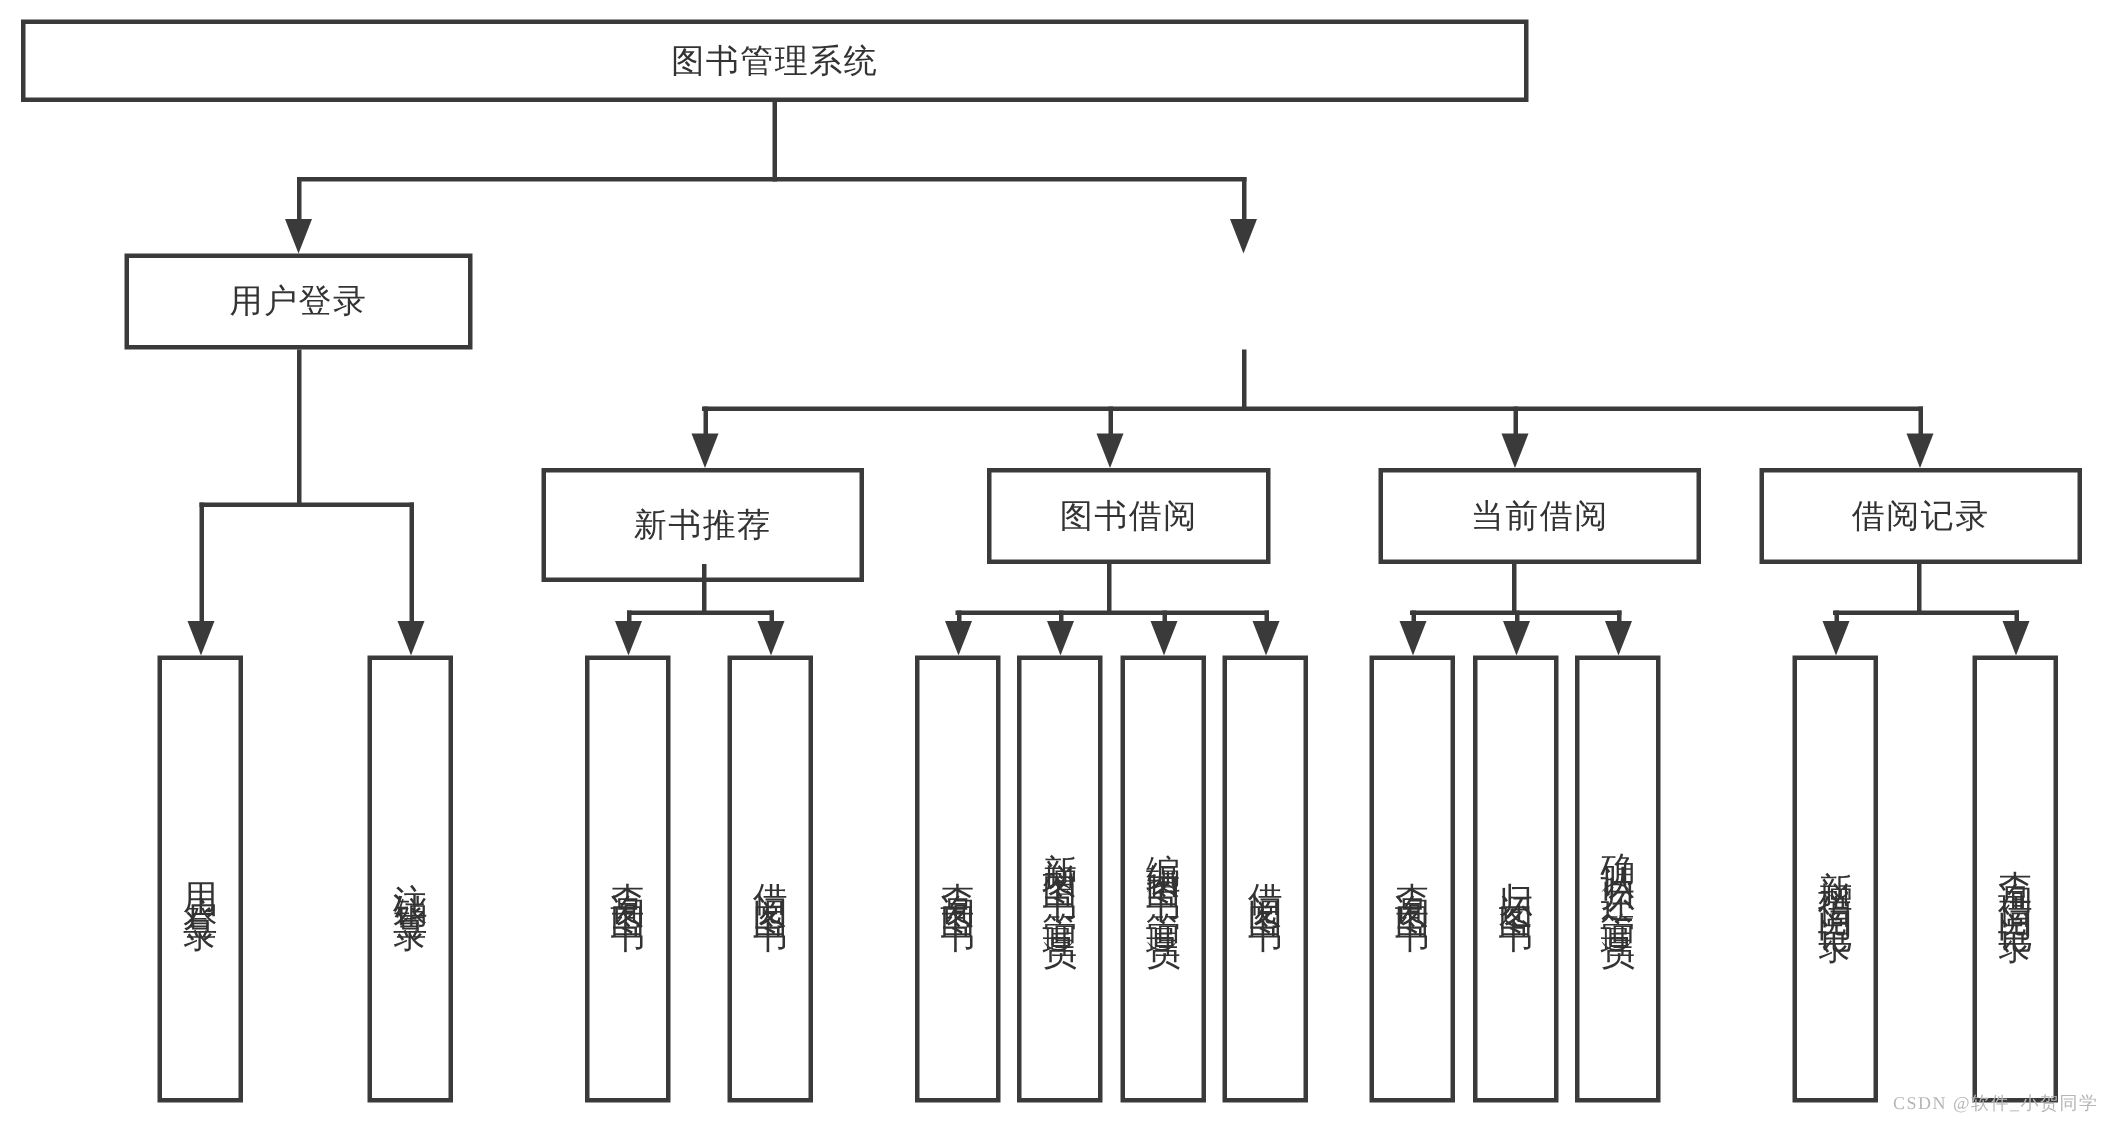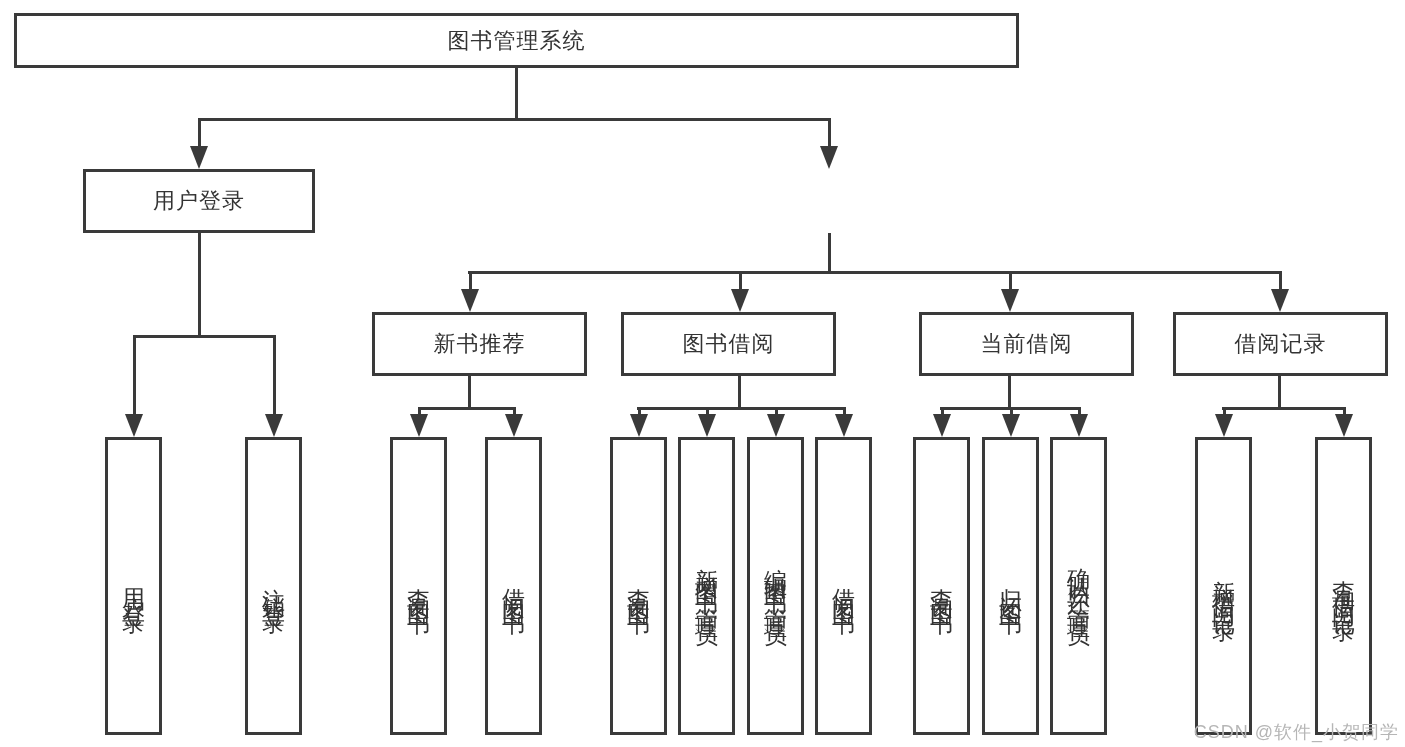--- a/index.html
+++ b/index.html
@@ -7,21 +7,21 @@
     --text:#333333;
     --wm:#b6b6b6;
     --bg:#ffffff;
   }
   html,body{margin:0;padding:0;background:#fff;}
   #canvas{
     position:relative;
     width:1405px;height:747px;
     background:var(--bg);
     overflow:hidden;
-    font-family:Liberation Sans, sans-serif;
+    font-family:Liberation Serif, serif;
   }
   .box{
     position:absolute;
     box-sizing:border-box;
     background:#fff;
     border:3px solid var(--line);
     color:var(--text);
     display:flex;
     align-items:center;
     justify-content:center;
@@ -46,37 +46,37 @@
     position:absolute;
     width:0;height:0;
     border-left:9px solid transparent;
     border-right:9px solid transparent;
     border-top:23px solid var(--line);
   }
   .watermark{
     position:absolute;
     right:6px;
     bottom:3px;
-    font-size:18px;
+    font-size:12px;
     color:var(--wm);
     letter-spacing:1px;
     white-space:nowrap;
   }
 </style>
 </head>
 <body>
 
 <div id="canvas">
 
   <div class="box h" style="left:14px;top:13px;width:1005px;height:55px">图书管理系统</div>
 
   <div class="box h" style="left:83px;top:169px;width:232px;height:64px">用户登录</div>
 
-  <div class="box h" style="left:372px;top:312px;width:215px;height:64px">新书推荐</div>
-  <div class="box h" style="left:621px;top:312px;width:215px;height:64px">图书借阅</div>
+  <div class="box h" style="left:361px;top:312px;width:215px;height:76px">新书推荐</div>
+  <div class="box h" style="left:658px;top:312px;width:189px;height:64px">图书借阅</div>
   <div class="box h" style="left:919px;top:312px;width:215px;height:64px">当前借阅</div>
   <div class="box h" style="left:1173px;top:312px;width:215px;height:64px">借阅记录</div>
 
   <div class="box v" style="left:105px;top:437px;width:57px;height:298px">用户登录</div>
   <div class="box v" style="left:245px;top:437px;width:57px;height:298px">注销登录</div>
 
   <div class="box v" style="left:390px;top:437px;width:57px;height:298px">查询图书</div>
   <div class="box v" style="left:485px;top:437px;width:57px;height:298px">借阅图书</div>
 
   <div class="box v" style="left:610px;top:437px;width:57px;height:298px">查询图书</div>

